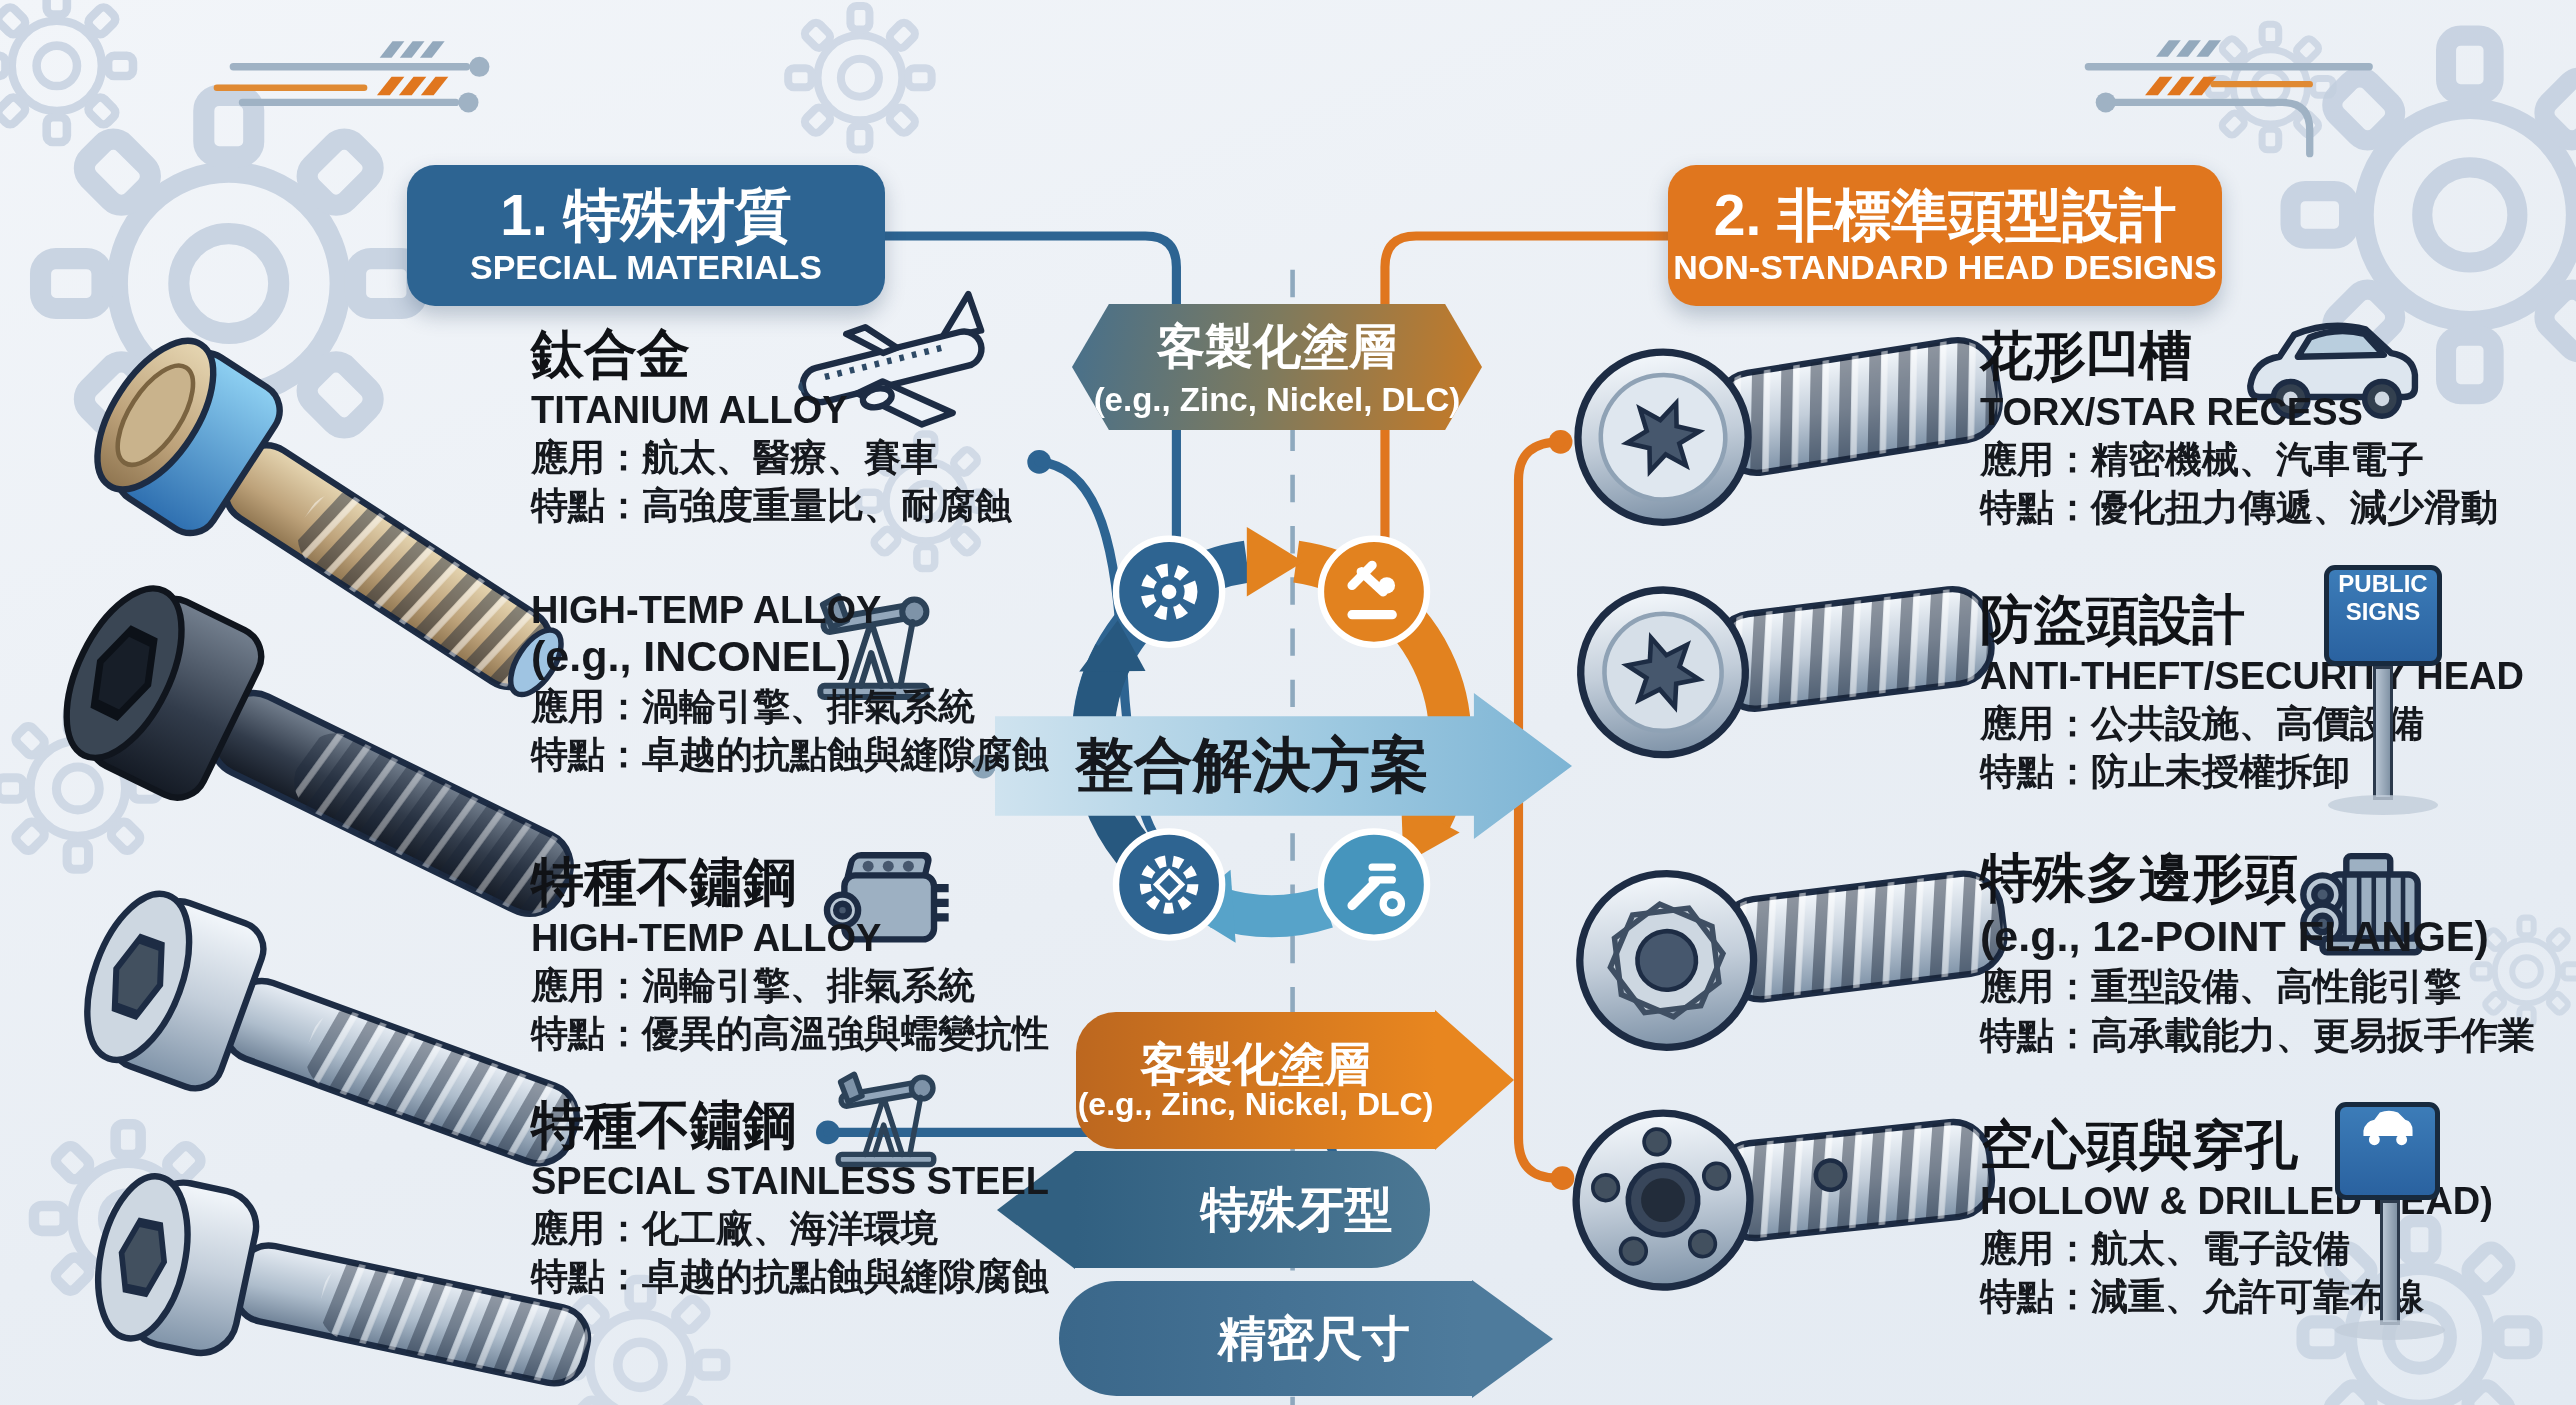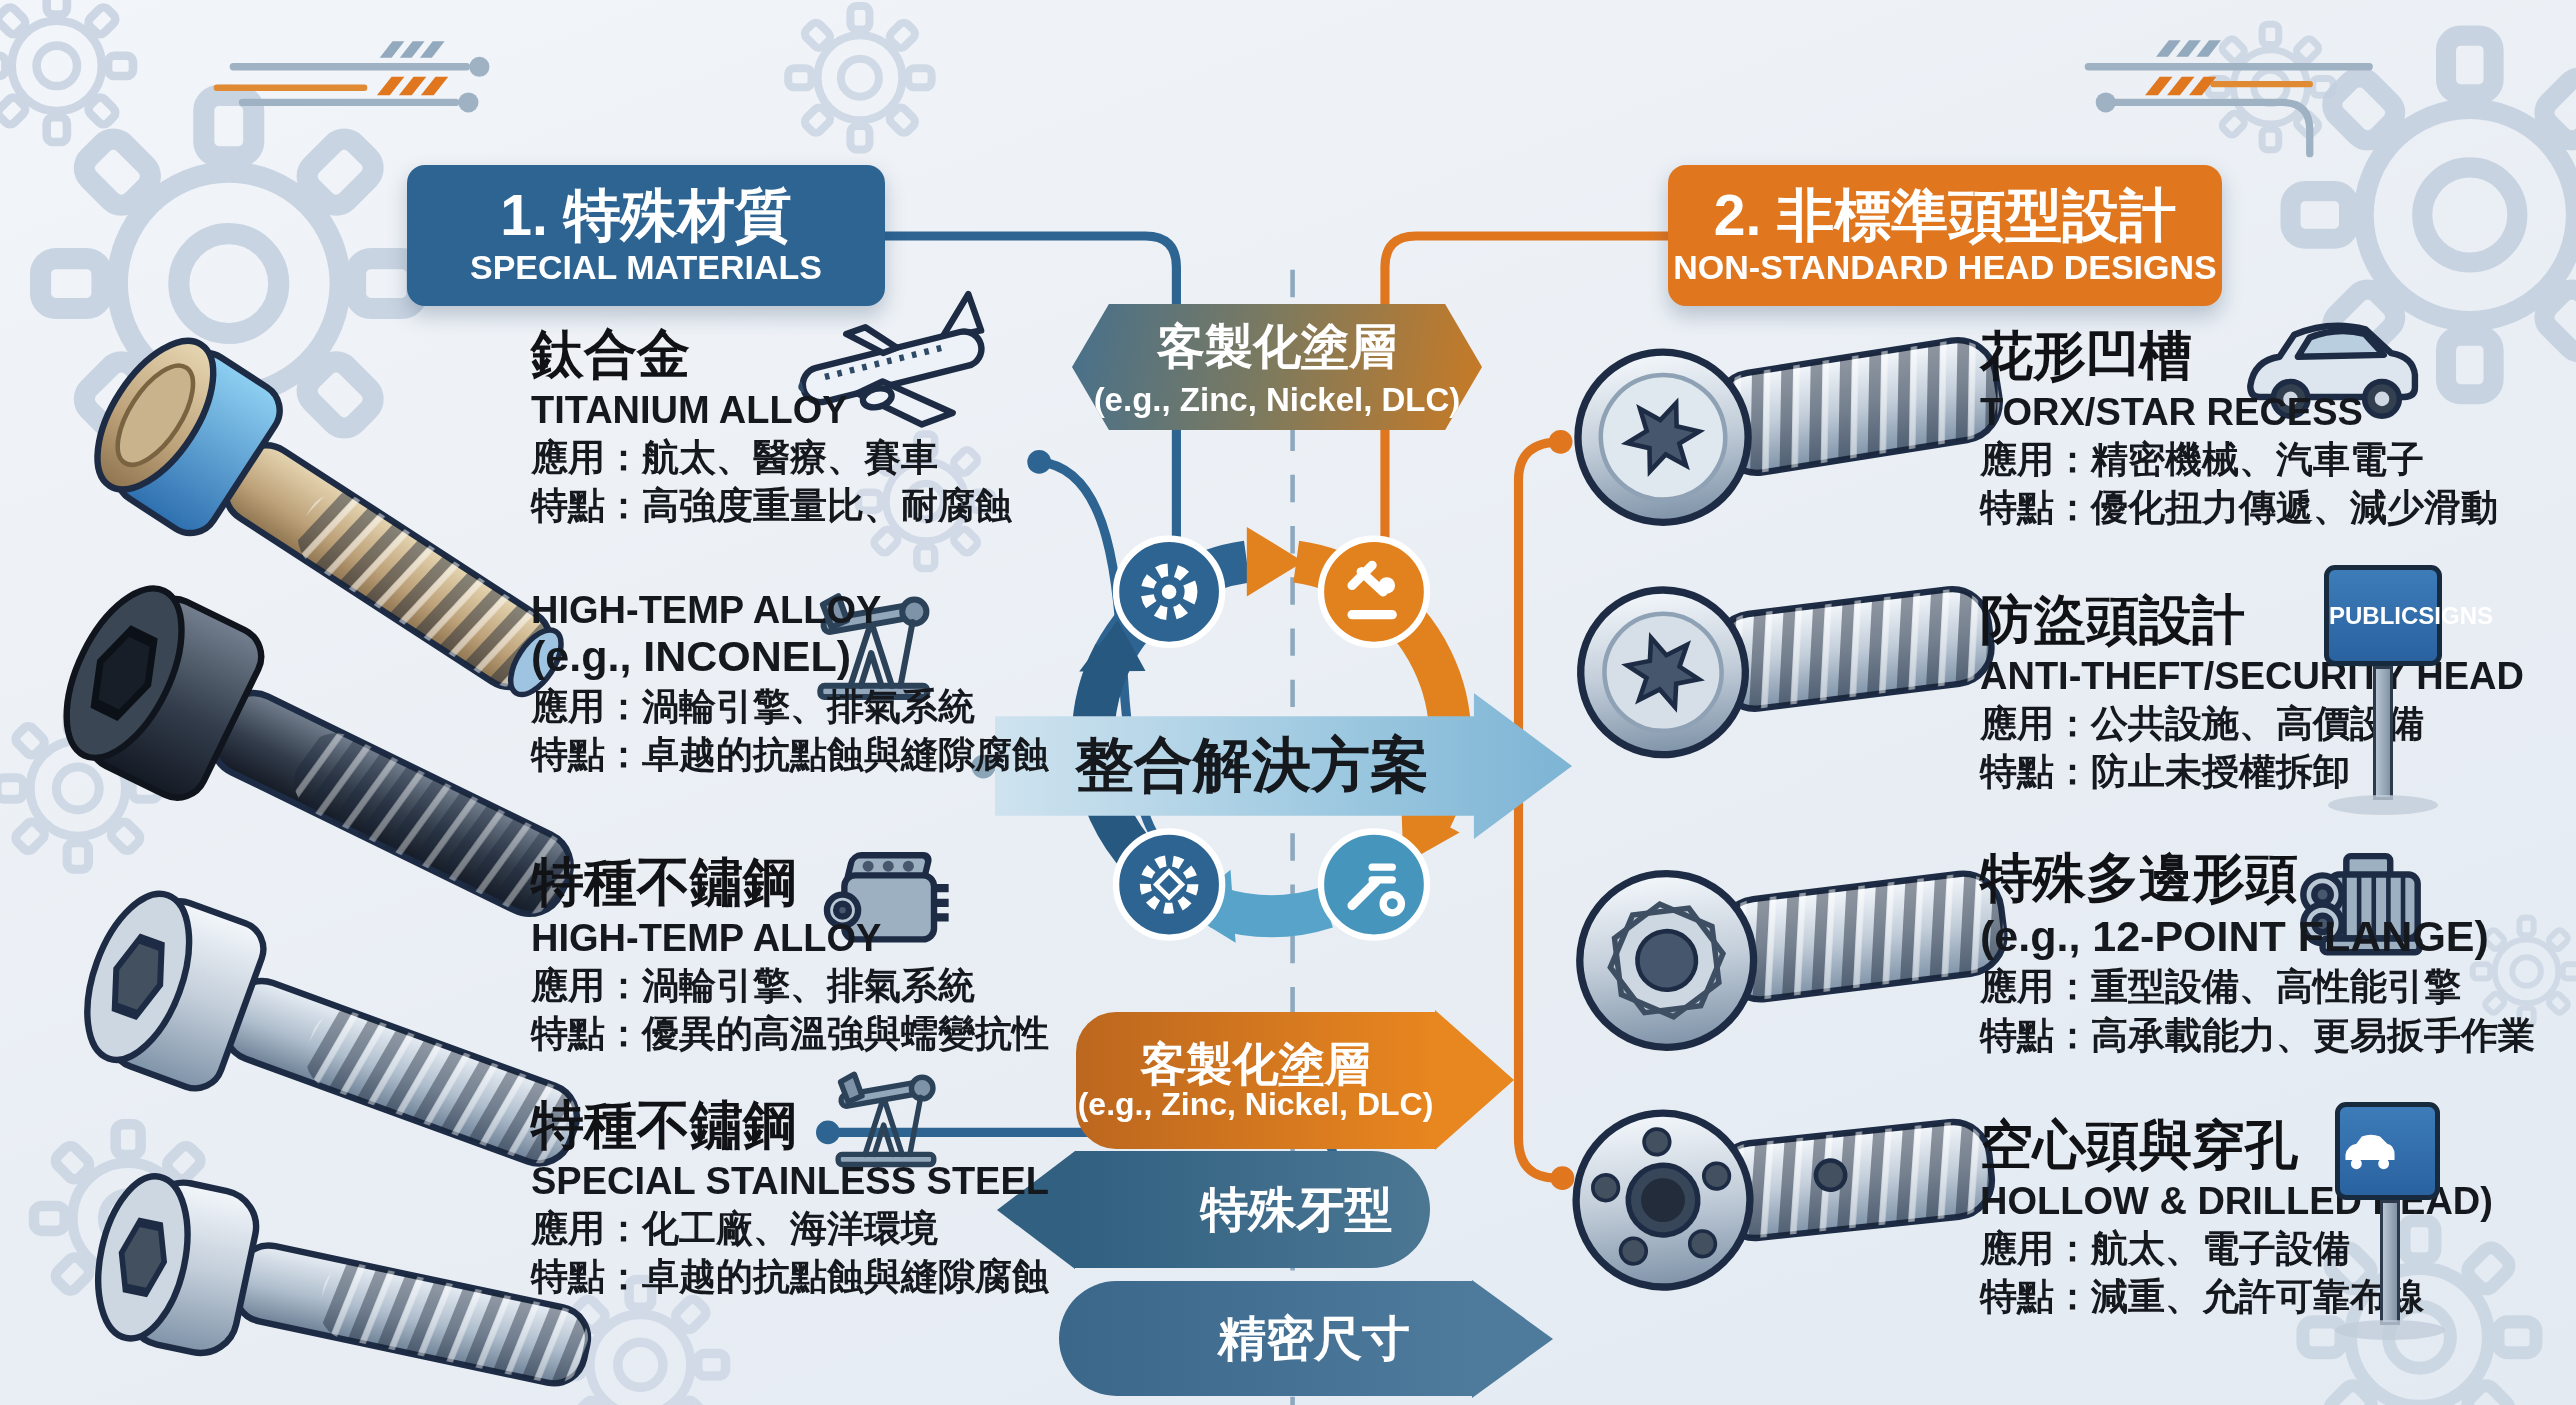--- a/index.html
+++ b/index.html
@@ -14,21 +14,21 @@
   .layer{position:absolute;left:0;top:0;width:2576px;height:1405px;z-index:2;}
 
   
   .page-title{
     left:0;top:25.6px;width:2576px;text-align:center;
     font-size:71px;font-weight:900;letter-spacing:2.7px;color:#111317;
   }
 
   
   .section-box{
-    border-radius:18px;color:#fff;text-align:center;
+    border-radius:28px;color:#fff;text-align:center;
     display:flex;flex-direction:column;justify-content:center;gap:5.5px;
     box-shadow:0 9.1px 20px rgba(30,60,90,.25);
   }
   .section-box .zh{font-size:57px;font-weight:900;line-height:1;}
   .section-box .en{font-size:34px;font-weight:700;line-height:1;}
   #box-materials{left:407px;top:165px;width:478px;height:141px;background:#2d6492;}
   #box-heads{left:1668px;top:165px;width:554px;height:141px;background:#e0761e;}
 
   
   .banner-hex{
@@ -76,21 +76,21 @@
   
   .item{position:absolute;width:604px;}
   .item .zh{font-size:53px;font-weight:900;line-height:1.02;margin:0 0 9.1px 0;color:#101216;}
   .item .en{font-size:38px;font-weight:800;line-height:1.06;margin:0 0 3.7px 0;}
   .item .note{font-size:43px;font-weight:800;line-height:1.06;margin:0 0 3.7px 0;}
   .item .line{font-size:37px;font-weight:700;line-height:1.3;}
 
   
   .sign{position:absolute;z-index:2;}
   .sign .board{background:linear-gradient(180deg,#3c7cb8,#2a62a0);border:5.5px solid #182a3e;border-radius:11px;
-    color:#fff;font-weight:800;display:flex;flex-direction:row;align-items:center;justify-content:flex-start;}
+    color:#fff;font-weight:800;display:flex;flex-direction:column;align-items:center;justify-content:flex-start;}
   .sign .pole{width:14.6px;background:linear-gradient(90deg,#b9c6d4,#8193a5);border:3.7px solid #2c3a4c;margin:0 auto;}
   .sign .base{width:110px;height:20px;background:#c2cdd9;border-radius:50%;margin:-5.5px auto 0;opacity:.8;}
 </style>
 </head>
 <body>
 
 <svg id="bg-svg" width="2576" height="1405" viewBox="0 0 2816 1536">
   <defs>
     <symbol id="gear" viewBox="-110 -110 220 220">
       <g fill="none" stroke="currentColor" stroke-width="11">

